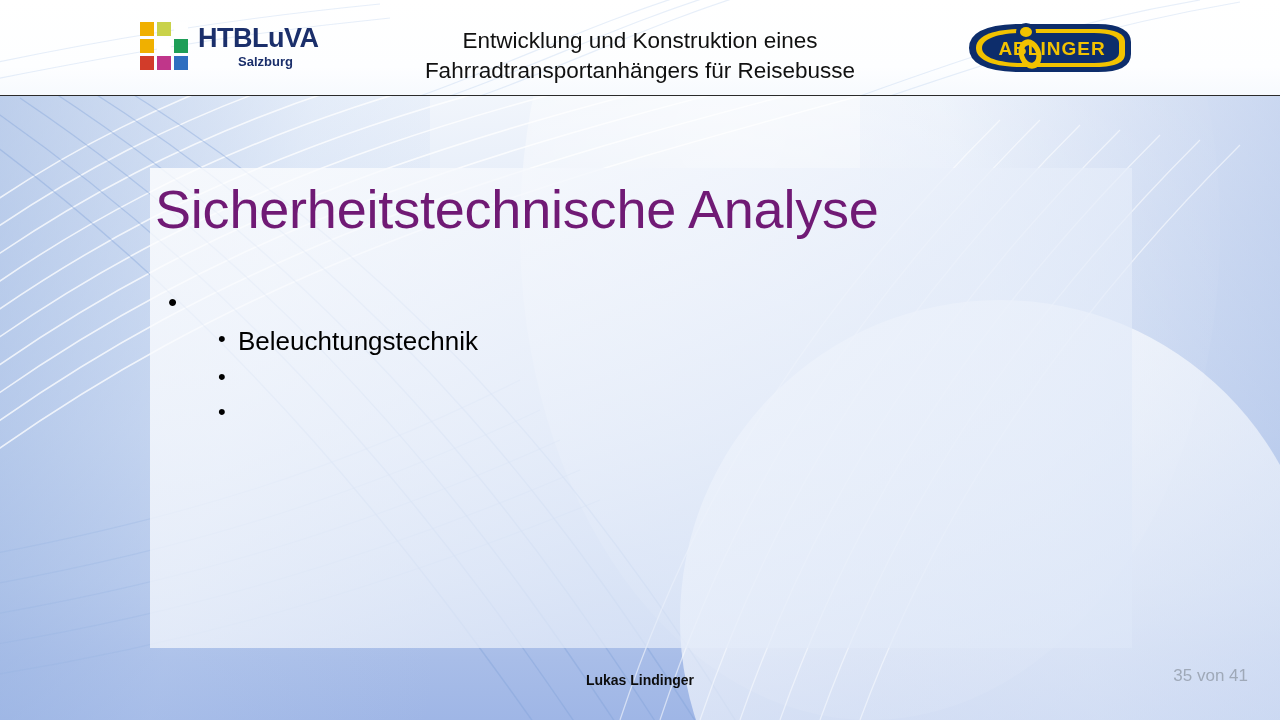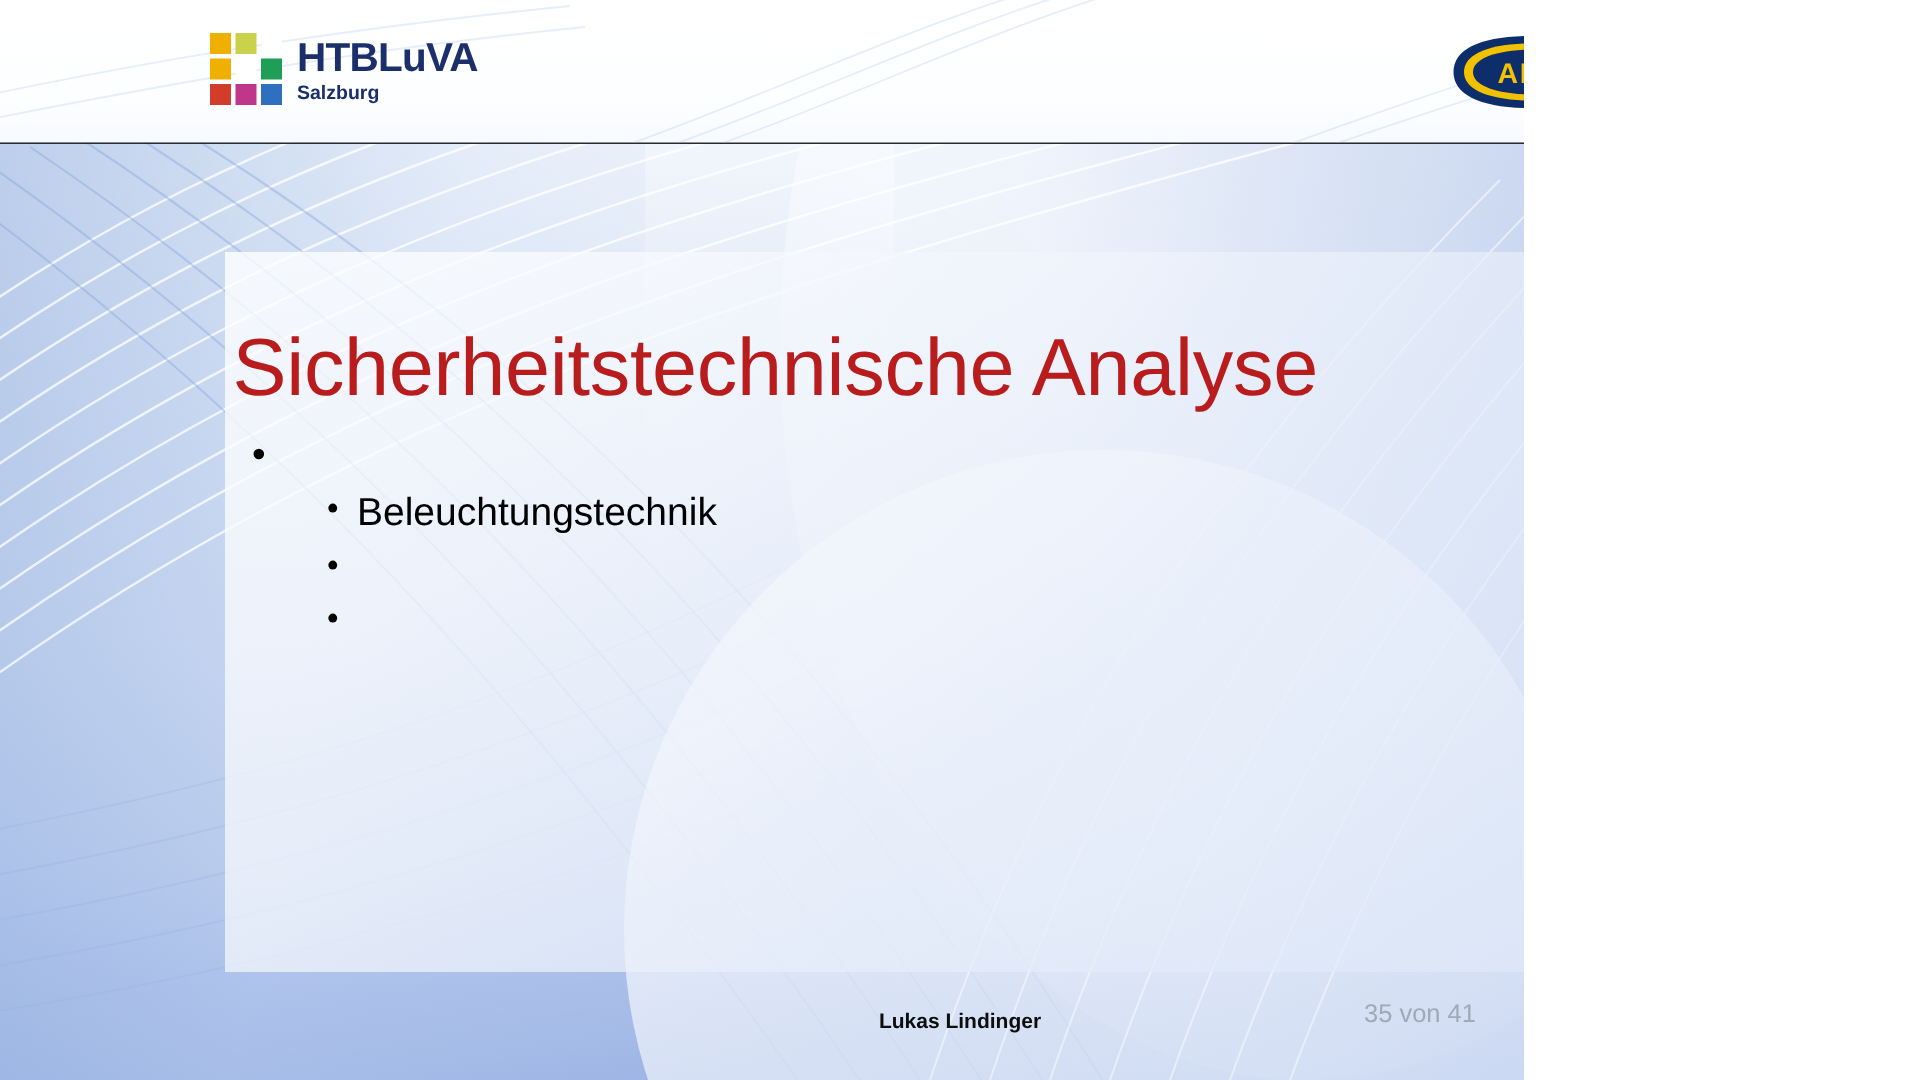--- a/index.html
+++ b/index.html
@@ -5,21 +5,21 @@
   html, body {
     margin: 0;
     padding: 0;
     background: #ffffff;
   }
   body {
     font-family: "Liberation Sans", sans-serif;
   }
   #slide {
     position: relative;
-    width: 1016px;
+    width: 1280px;
     height: 720px;
     overflow: hidden;
     background: #e9eff9;
   }
 
   
   .bg-base {
     position: absolute;
     inset: 0;
     background:
@@ -104,20 +104,21 @@
     font-size: 27px;
     color: #1b2f6b;
     letter-spacing: -0.5px;
   }
   .logo-sub {
     font-family: "Liberation Sans", sans-serif;
     font-weight: bold;
     font-size: 13px;
     color: #1b2f6b;
     margin-top: 3px;
+    margin-left: 40px;
   }
 
   .header-title {
     position: absolute;
     left: 360px;
     top: 26px;
     width: 560px;
     text-align: center;
     font-size: 22.5px;
     color: #111111;
@@ -141,24 +142,23 @@
     height: 480px;
     background: linear-gradient(135deg, rgba(255,255,255,0.80), rgba(231,238,250,0.72) 60%, rgba(221,231,248,0.68));
     box-shadow: 0 0 0 0 rgba(0,0,0,0);
   }
   .slide-title {
     position: absolute;
     left: 155px;
     top: 178px;
     width: 980px;
     font-size: 54px;
-    color: #b91c1c;
+    color: #701a75;
     letter-spacing: -0.2px;
     white-space: nowrap;
-    margin-top: 36px;
   }
 
   .bullets {
     position: absolute;
     left: 168px;
     top: 286px;
     width: 900px;
   }
   .bullet-l1 {
     display: flex;
@@ -285,20 +285,24 @@
         <span style="background:#d23c2a"></span>
         <span style="background:#c0368a"></span>
         <span style="background:#2f6fc0"></span>
       </div>
       <div class="logo-text">
         <div class="logo-title">HTBLuVA</div>
         <div class="logo-sub">Salzburg</div>
       </div>
     </div>
 
+    <div class="header-title">
+      <div>Entwicklung und Konstruktion eines</div>
+      <div>Fahrradtransportanhängers für Reisebusse</div>
+    </div>
 
     <div class="logo-right">
       <svg width="176" height="60" viewBox="0 0 176 60">
         <g>
           <path d="M10,30 C 10,16 26,8 56,7 L138,7 C 160,7 170,14 170,24 L170,36 C 170,47 160,53 138,53 L56,53 C 26,52 10,44 10,30 Z" fill="#0d2d6b" stroke="#0d2d6b" stroke-width="2"></path>
           <path d="M16,30 C 16,19 30,12 57,11 L136,11 C 156,11 165,16 165,24 L165,36 C 165,44 156,49 136,49 L57,49 C 30,48 16,41 16,30 Z" fill="#f2c200"></path>
           <path d="M22,30 C 22,22 34,16 58,15 L134,15 C 151,15 159,19 159,25 L159,35 C 159,41 151,45 134,45 L58,45 C 34,44 22,38 22,30 Z" fill="#0d2d6b"></path>
           <ellipse cx="66" cy="14" rx="10" ry="9" fill="#0d2d6b"></ellipse>
           <ellipse cx="66" cy="14" rx="6" ry="5" fill="#f2c200"></ellipse>
           <ellipse cx="70" cy="36" rx="11" ry="15" fill="#f2c200" transform="rotate(-18 70 36)"></ellipse>

